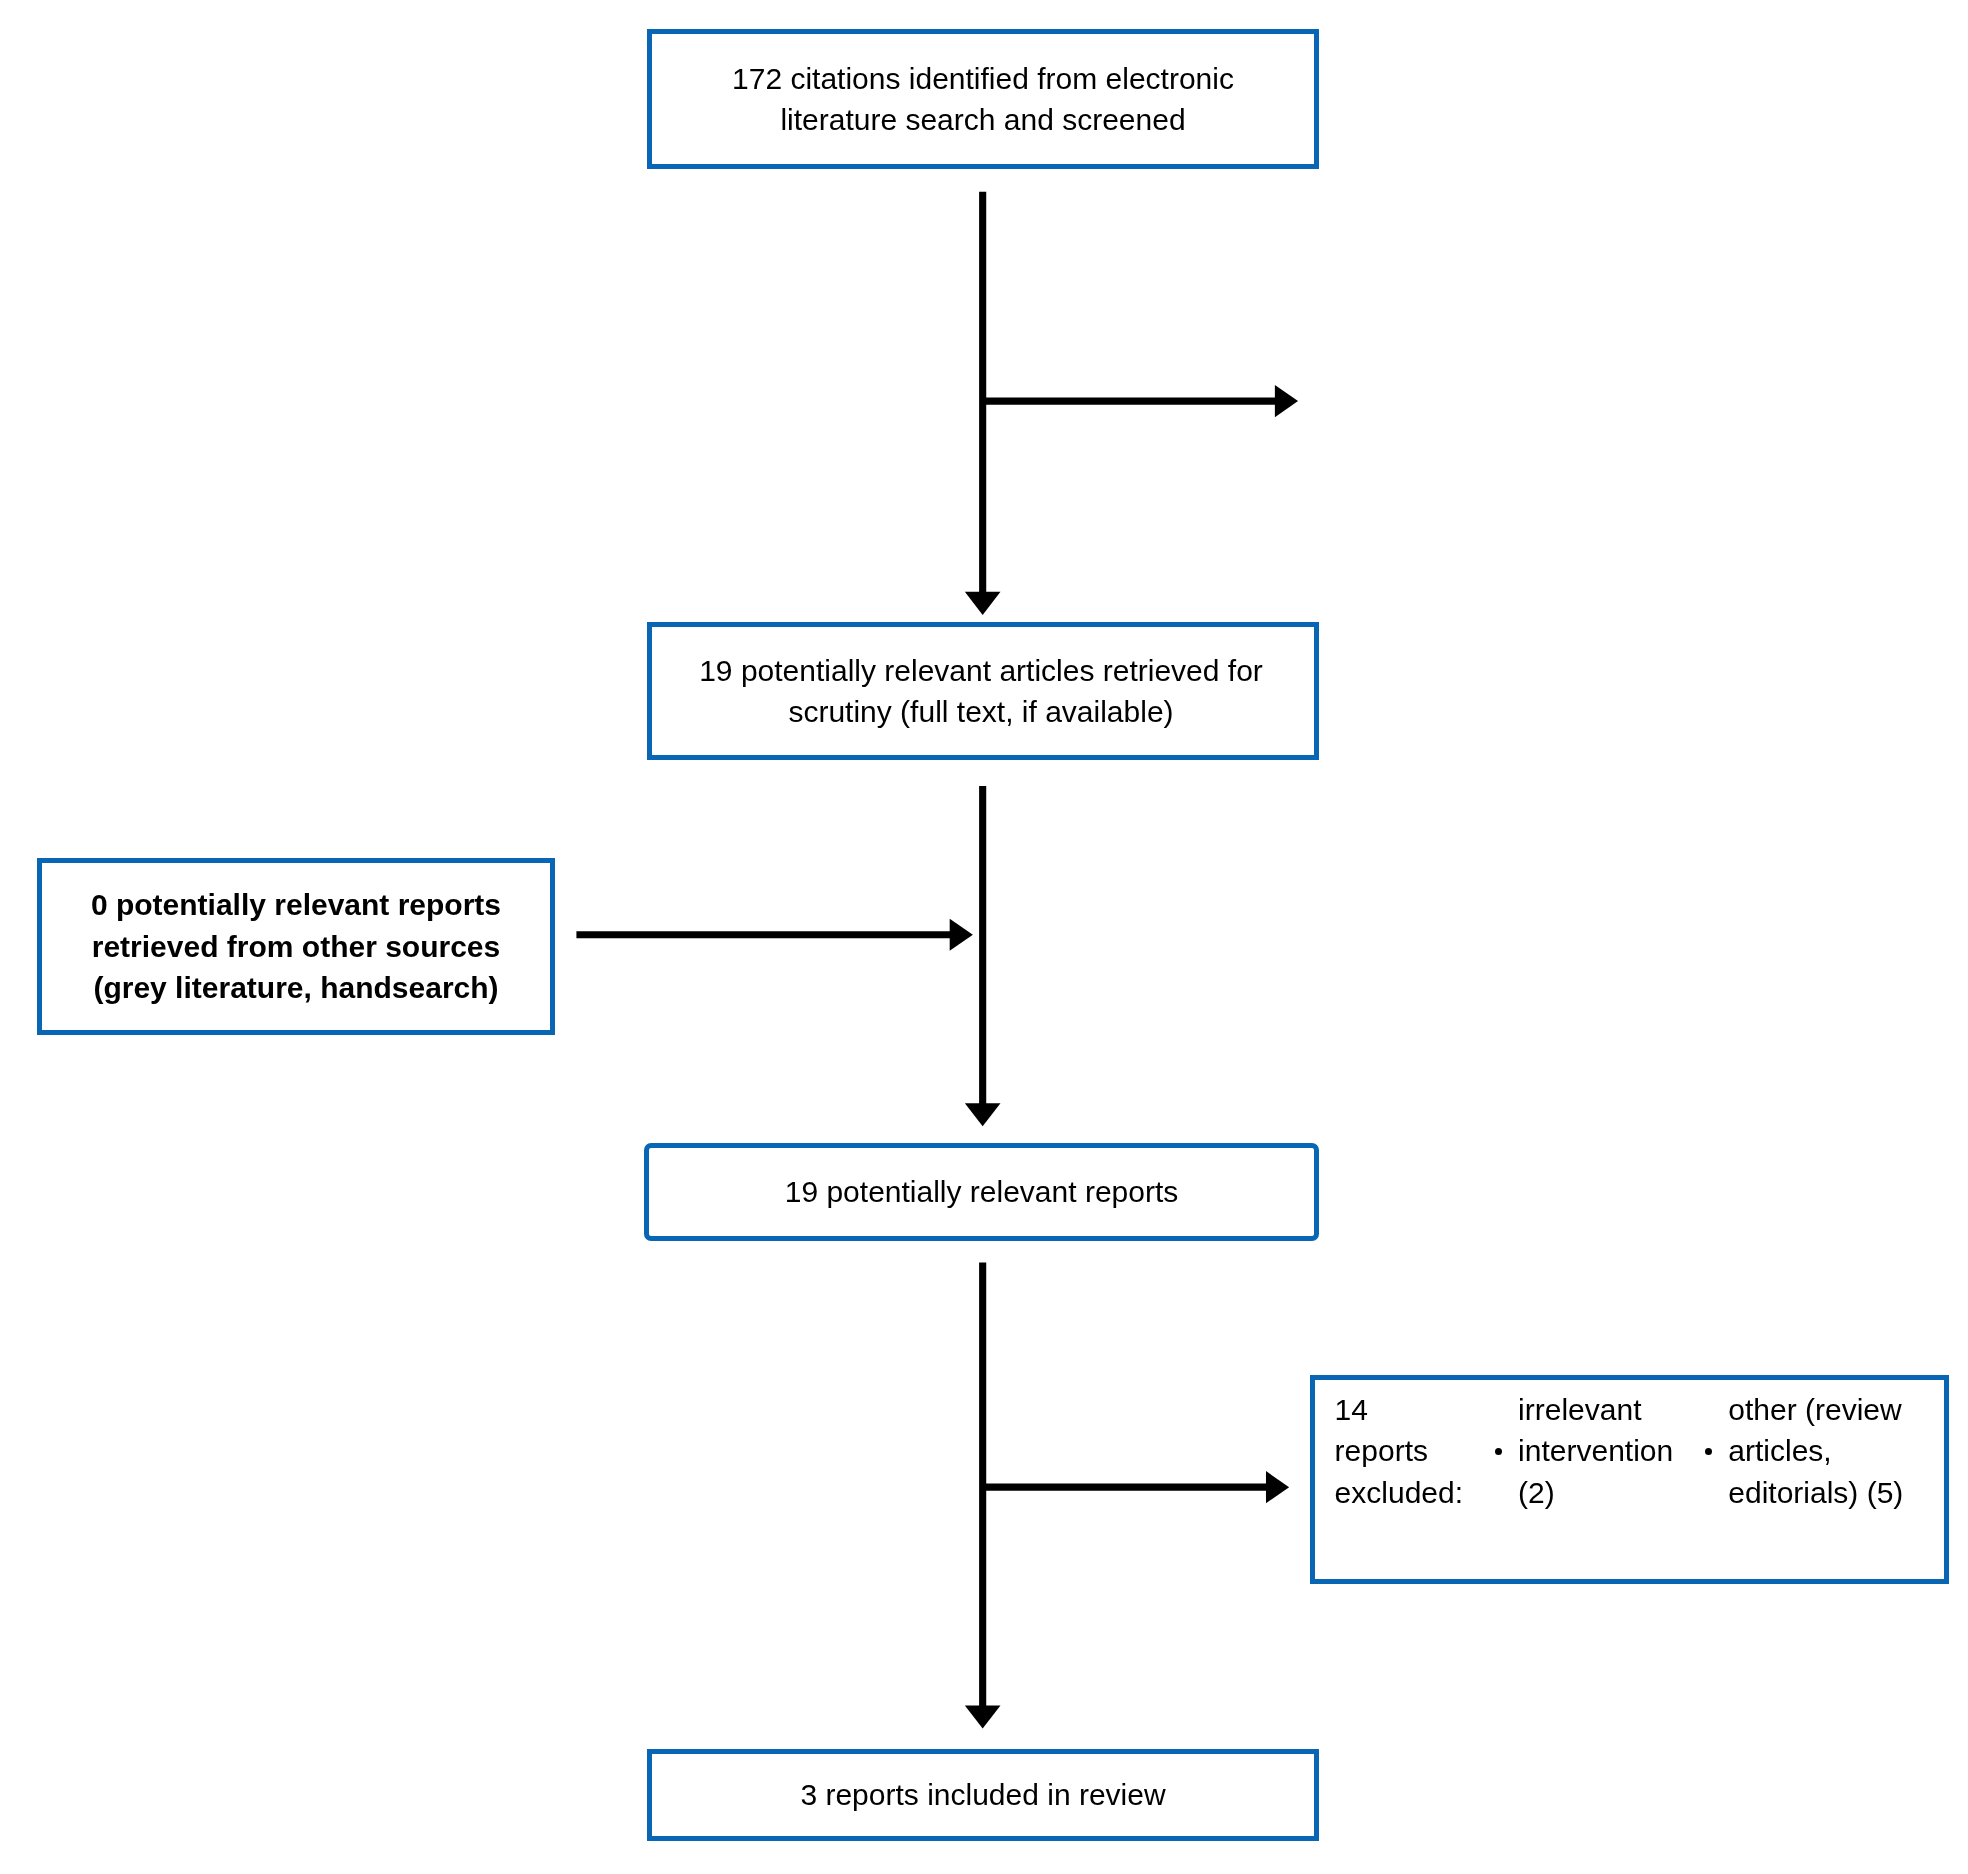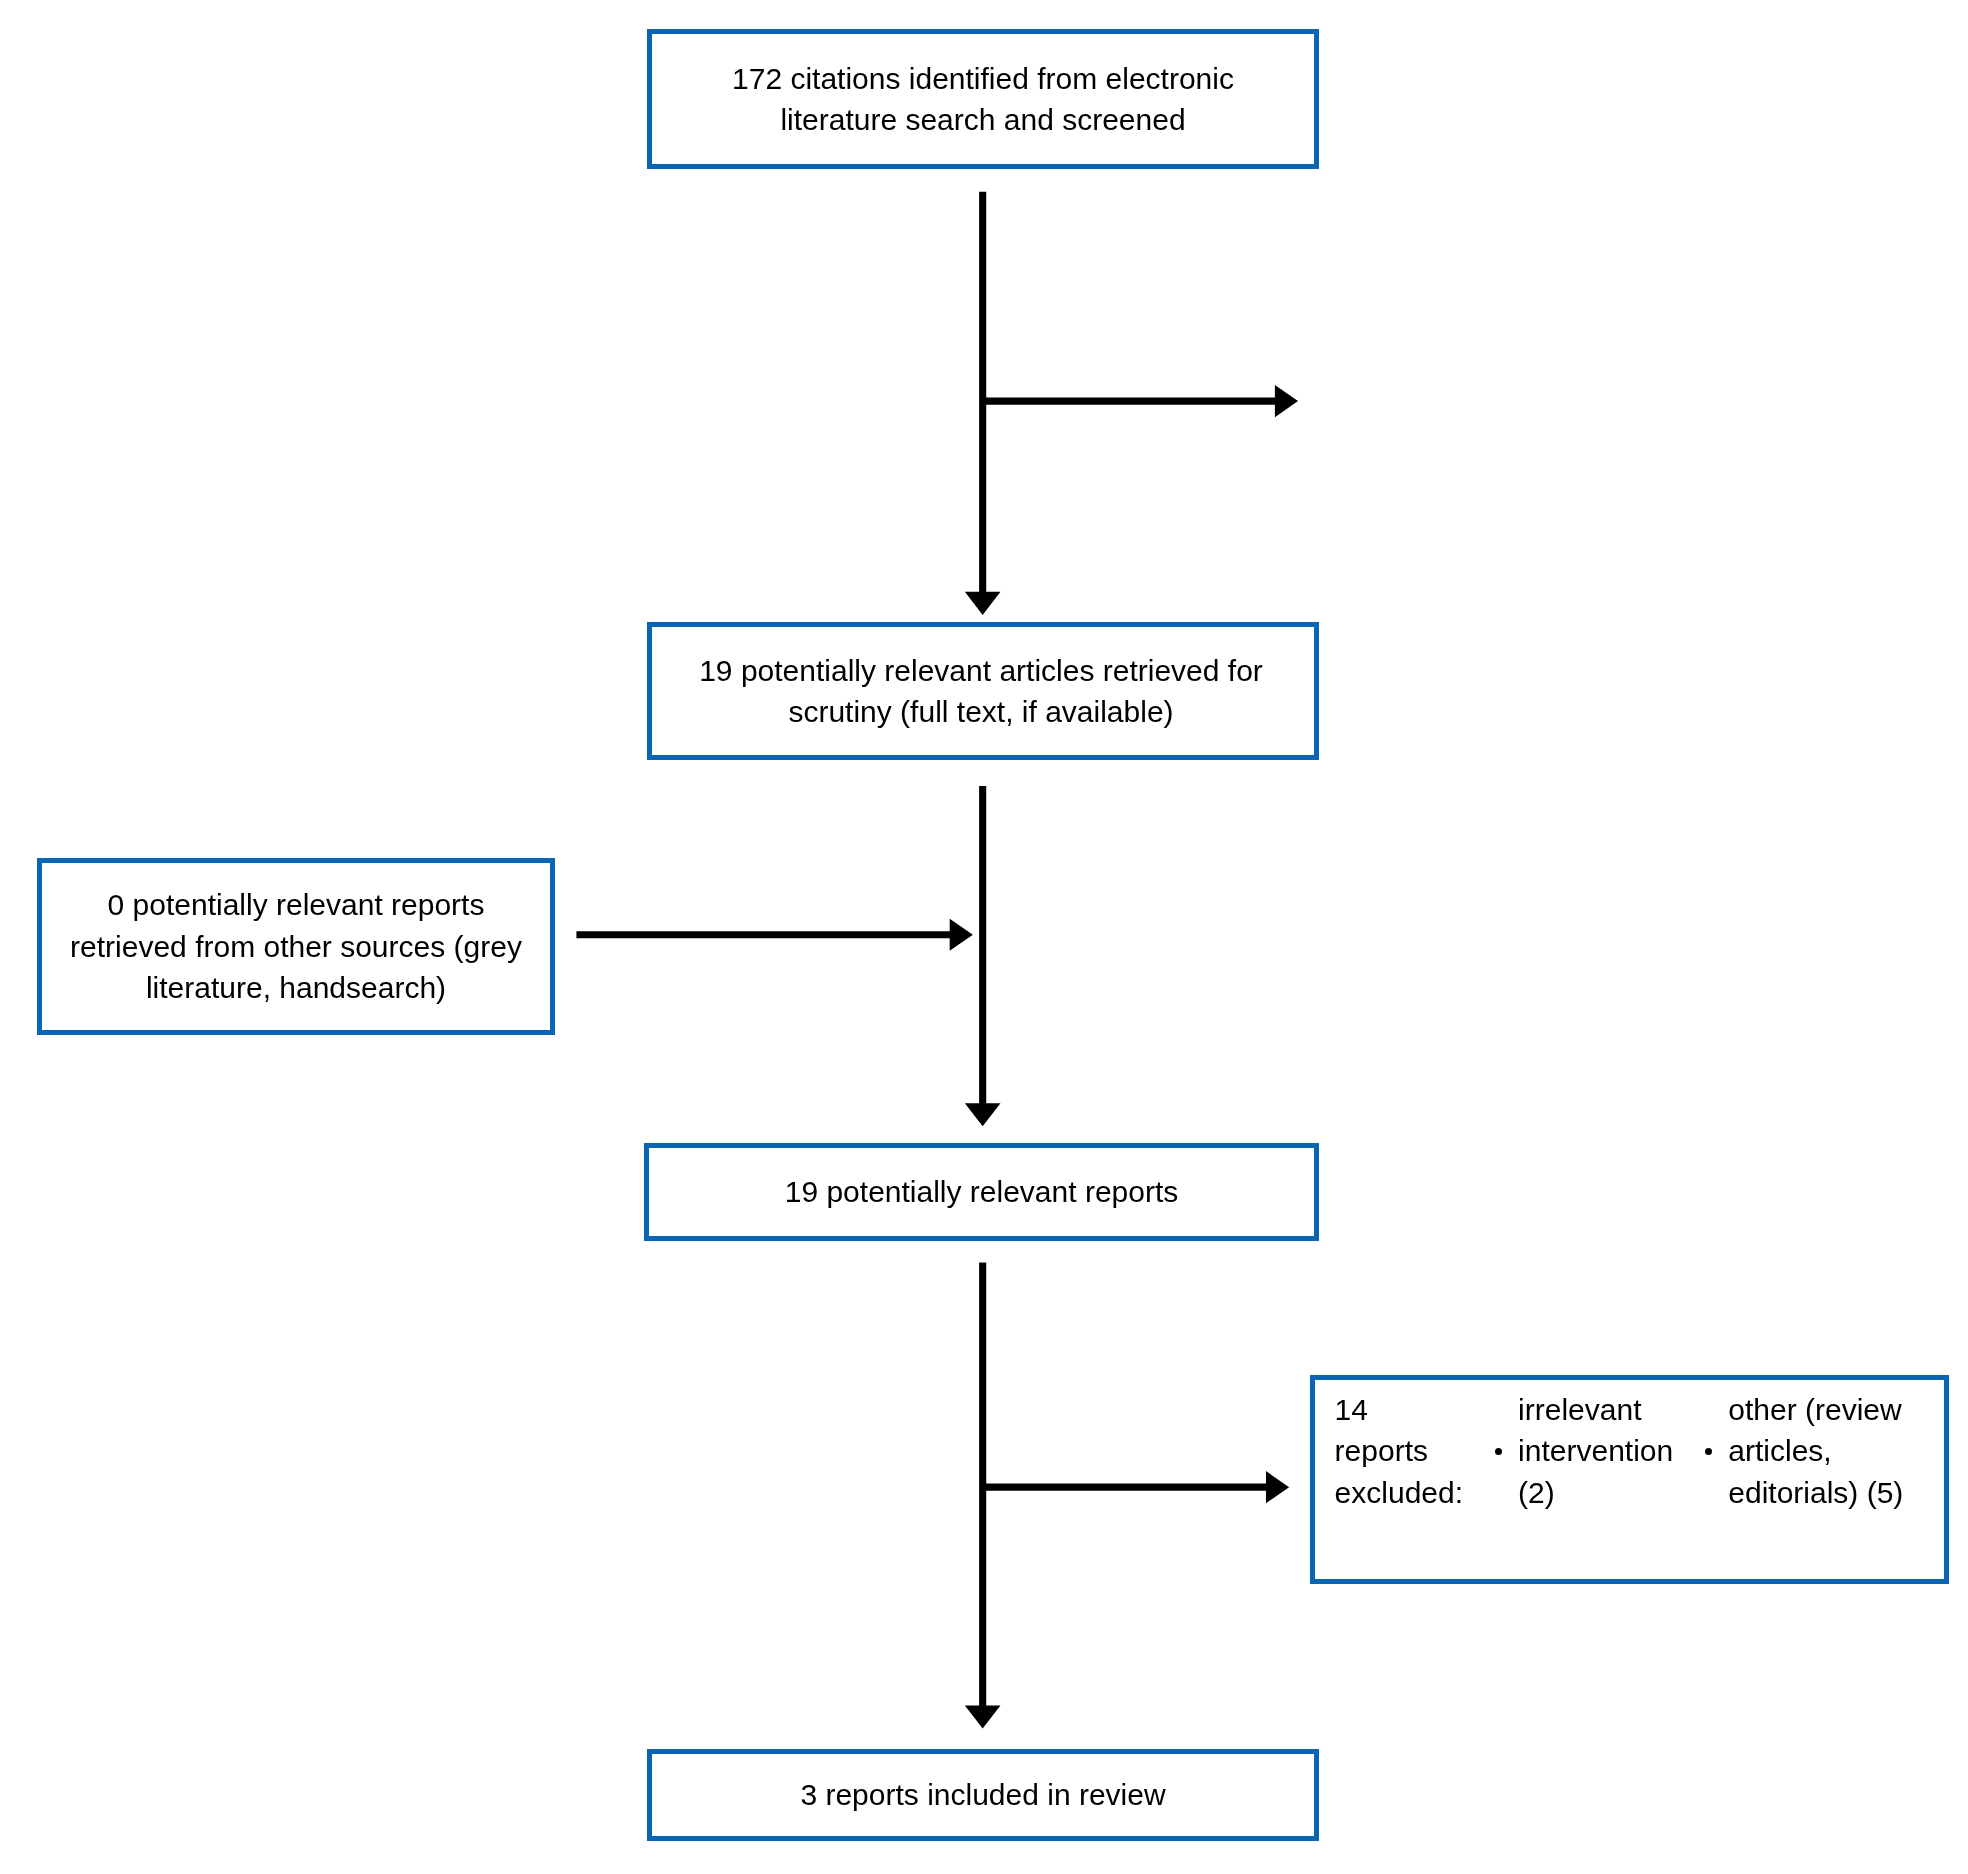--- a/index.html
+++ b/index.html
@@ -40,22 +40,22 @@
     justify-content: center;
     text-align: center;
     font-size: 30px;
     line-height: 1.38;
     color: #000000;
     padding: 7.1px 25px;
   }
   .box-identified      { left: 647px;  top: 29px;   width: 672px; height: 140px; }
   .box-excl-citations  { left: 1309px; top: 347px;  width: 640px; height: 101px; }
   .box-retrieved       { left: 647px;  top: 622px;  width: 672px; height: 138px; padding-left: 21px; }
-  .box-other-sources   { left: 37px;   top: 858px;  width: 518px; height: 177px; }
-  .box-relevant        { left: 644px;  top: 1143px; width: 675px; height: 98px; }
+  .box-other-sources   { left: 37px;   top: 858px;  width: 518px; height: 177px; font-weight: bold; }
+  .box-relevant        { left: 644px;  top: 1143px; width: 675px; height: 98px; border-radius: 7px; }
   .box-excl-reports {
     left: 1310px; top: 1375px; width: 639px; height: 209px;
     flex-direction: row;
     align-items: flex-start;
     justify-content: center;
     text-align: left;
     padding: 9px 21.4px 9px 19.6px;
   }
   .box-included        { left: 647px;  top: 1749px; width: 672px; height: 92px; }
   .bullet-row {

